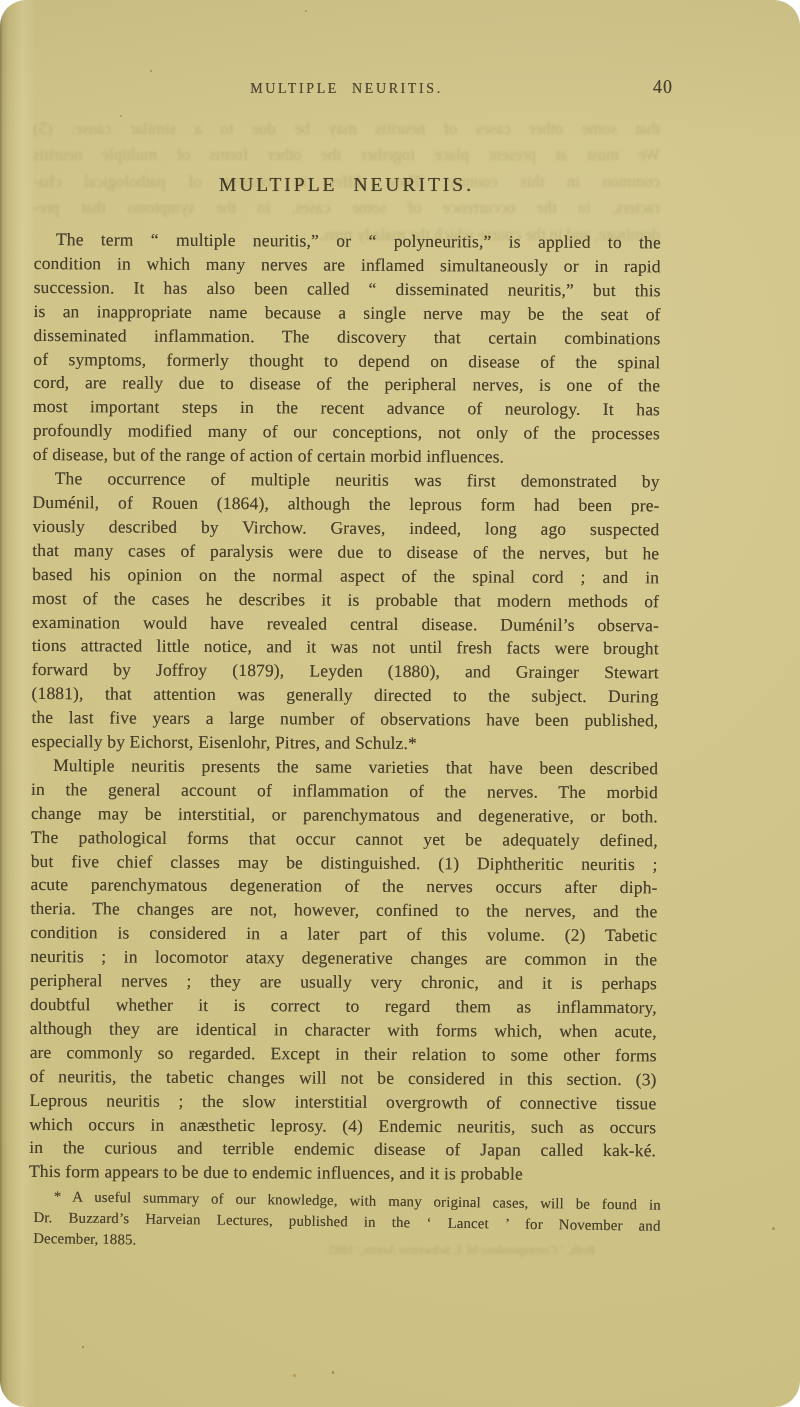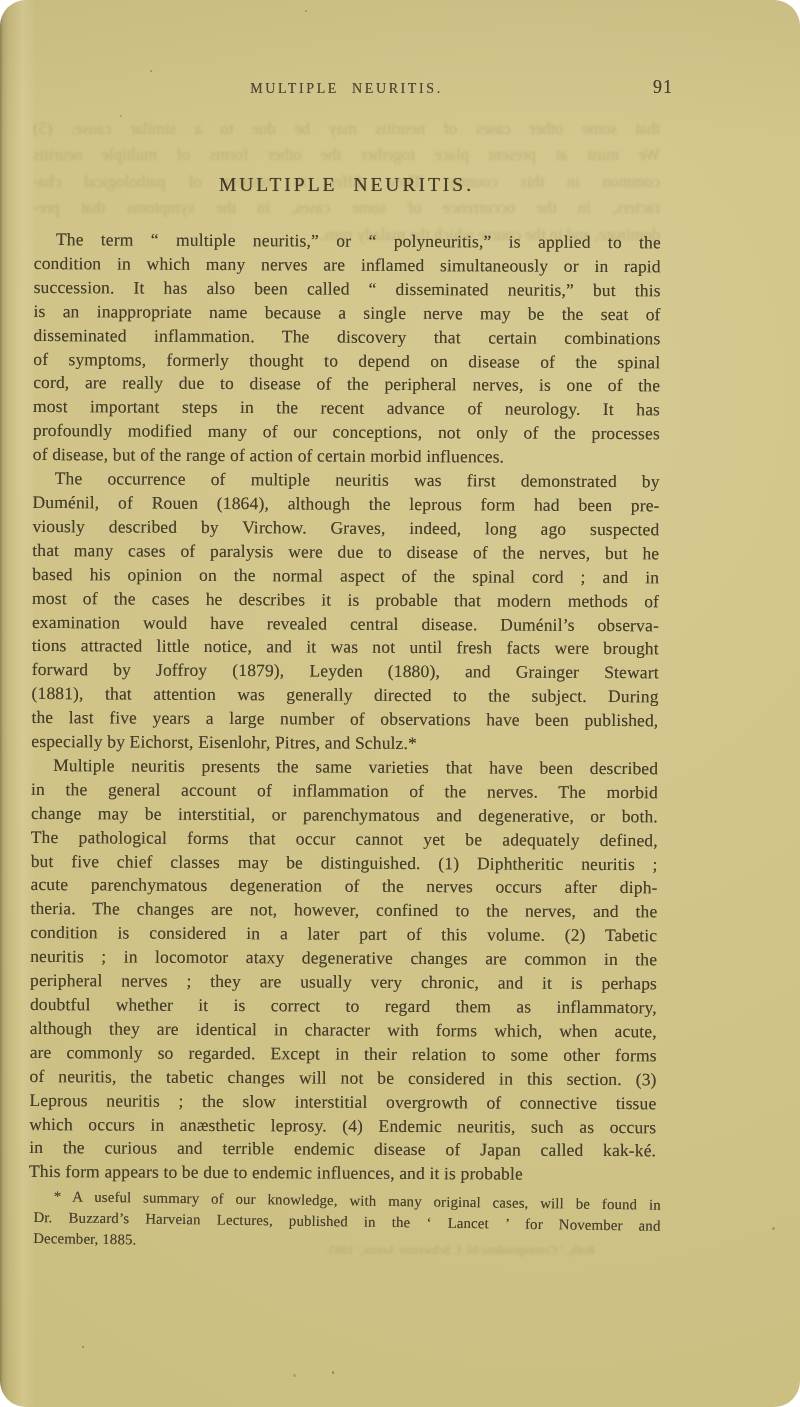--- a/index.html
+++ b/index.html
@@ -76,21 +76,21 @@
   .s6{left:82px;top:1346px;width:2px;height:2px;background:#8c7f52;}
   .s7{left:120px;top:115px;width:2px;height:2px;background:#a79a63;}
 </style>
 </head>
 <body>
 
 <div class="page">
 
   <div class="runhead">
     <span class="rh-text">MULTIPLE NEURITIS.</span>
-    <span class="rh-num">91</span>
+    <span class="rh-num">40</span>
   </div>
 
   <div class="ghost ghost-upper" id="ghost-upper">
       <div class="g-line">that some other cases of neuritis may be due to a similar cause.  (5)</div>
       <div class="g-line">We must at present place together the other forms of multiple neuritis</div>
       <div class="g-line">common in this country.  They differ in respect of pathological cha-</div>
       <div class="g-line">racters, in the occurrence of some cases, in the symptoms that pre-</div>
       <div class="g-line last">dominate, and in the course which the malady runs.</div>
     </div>
 

